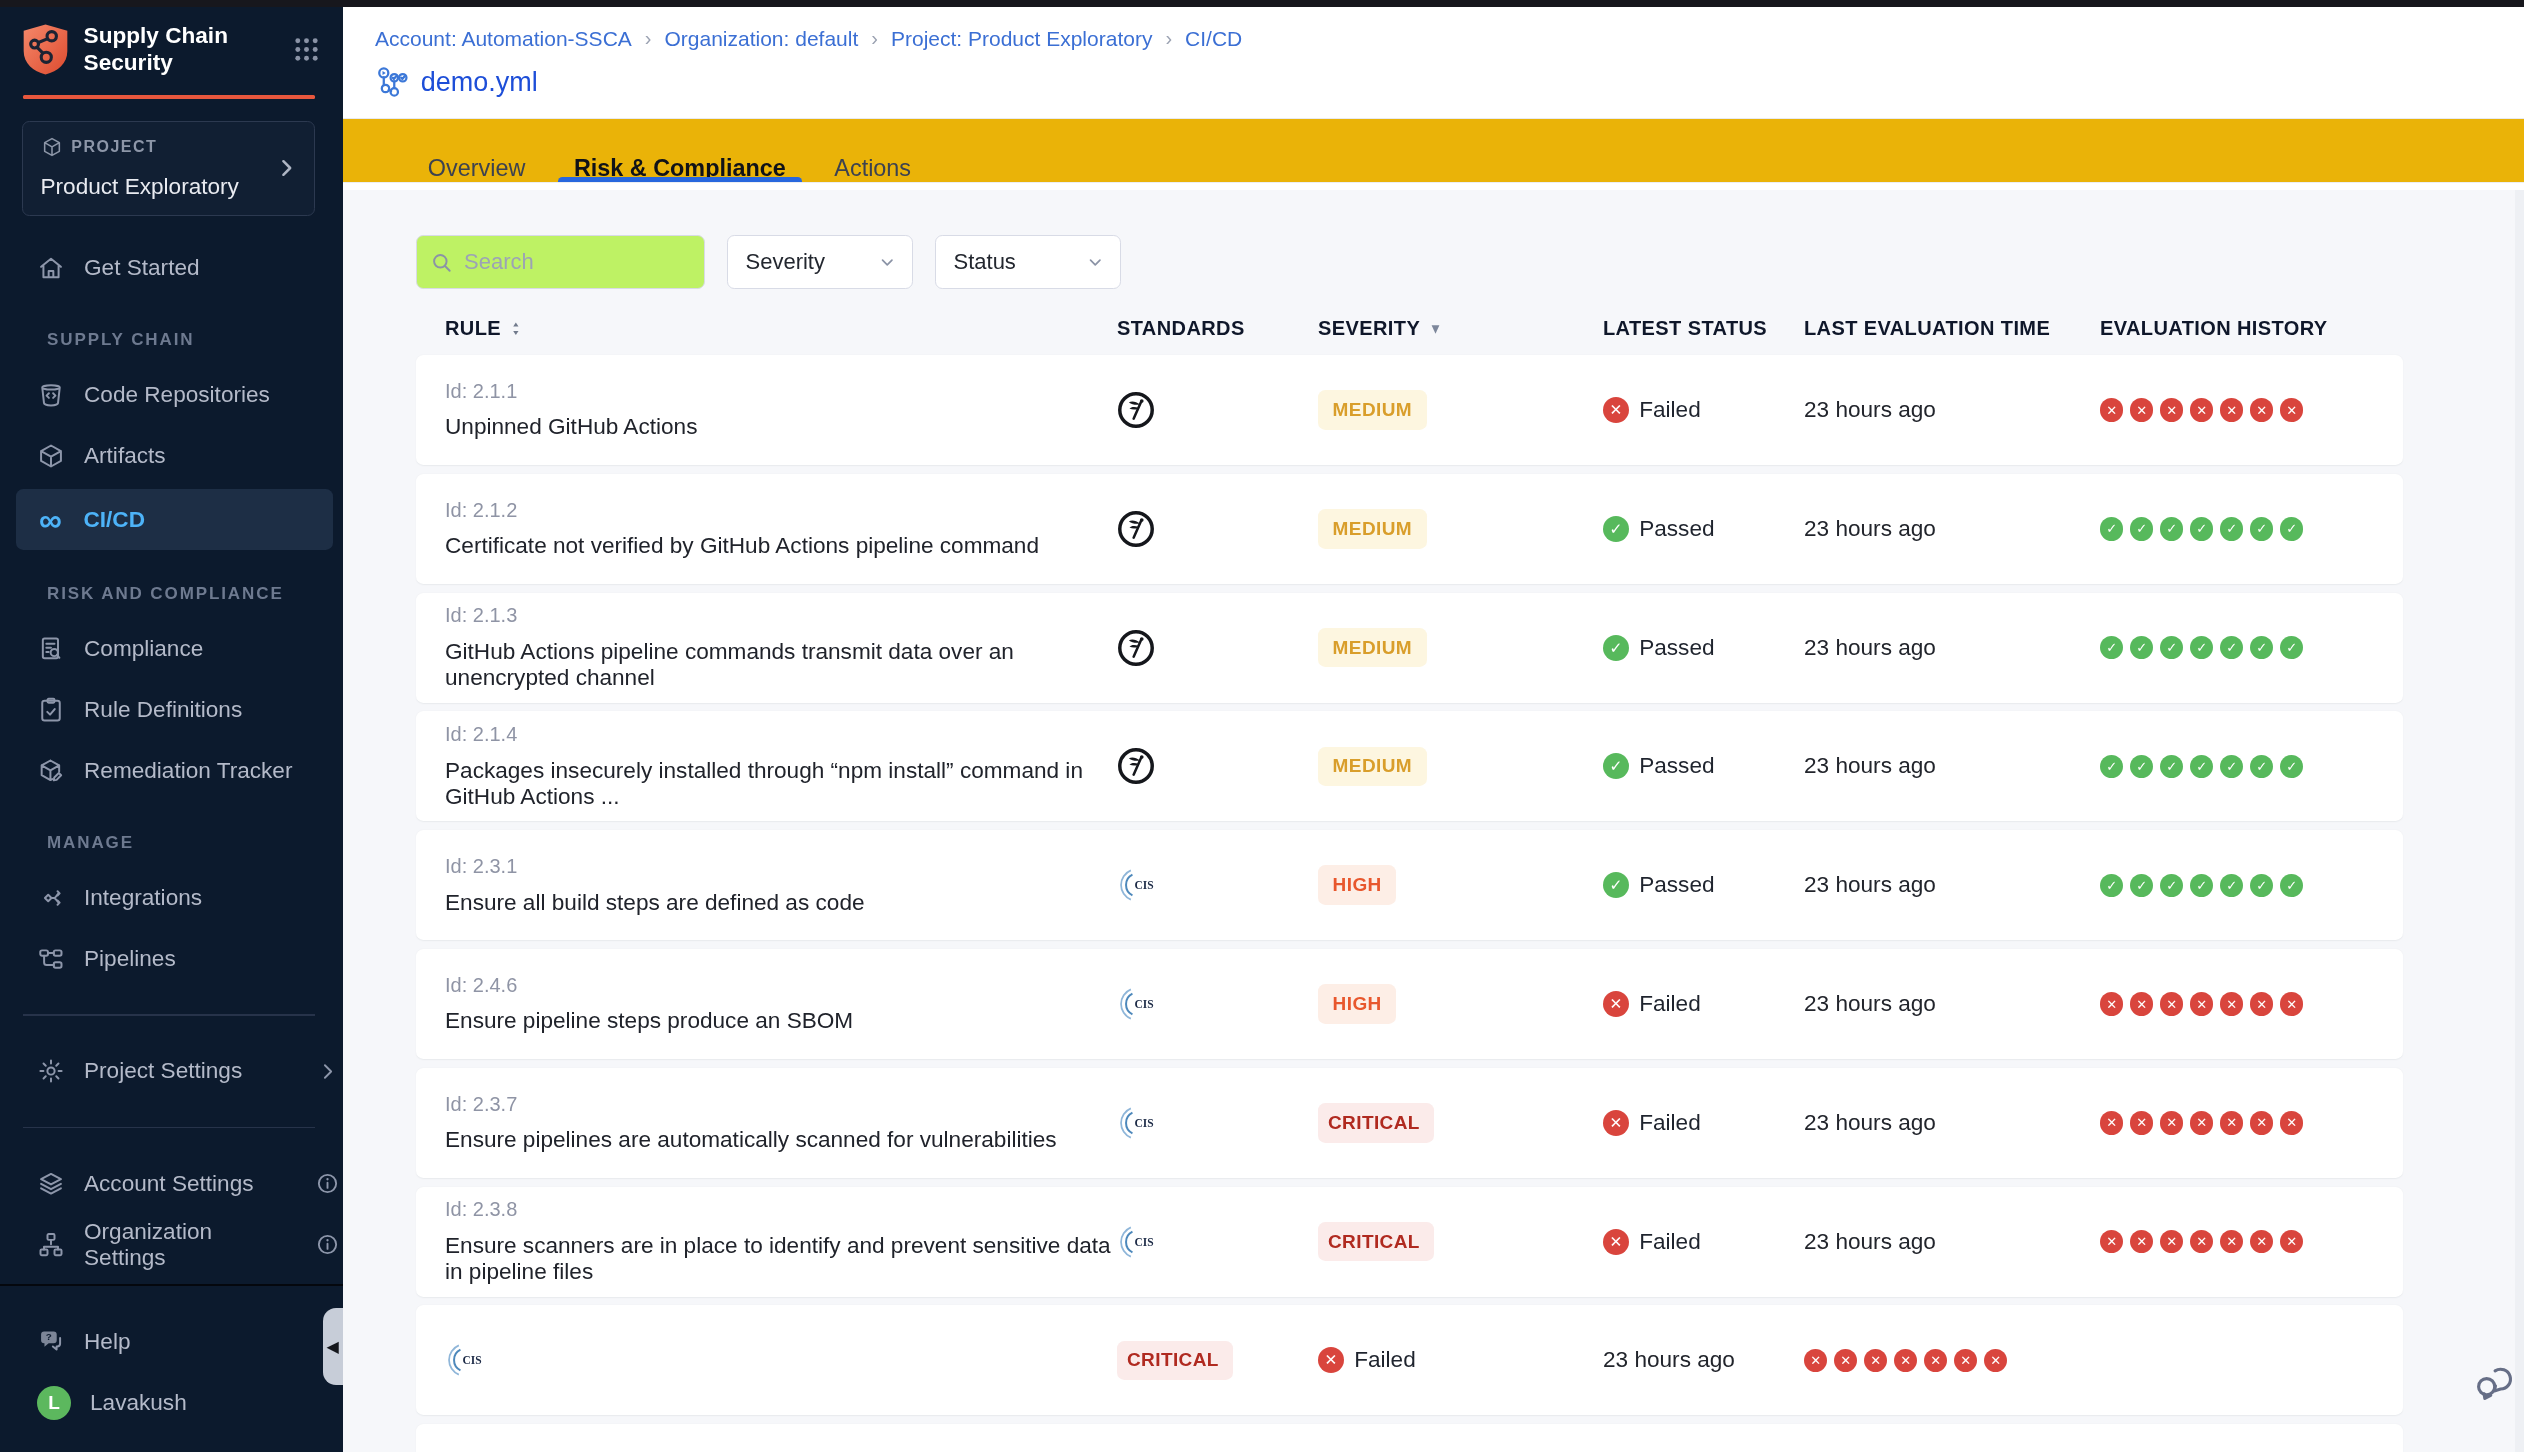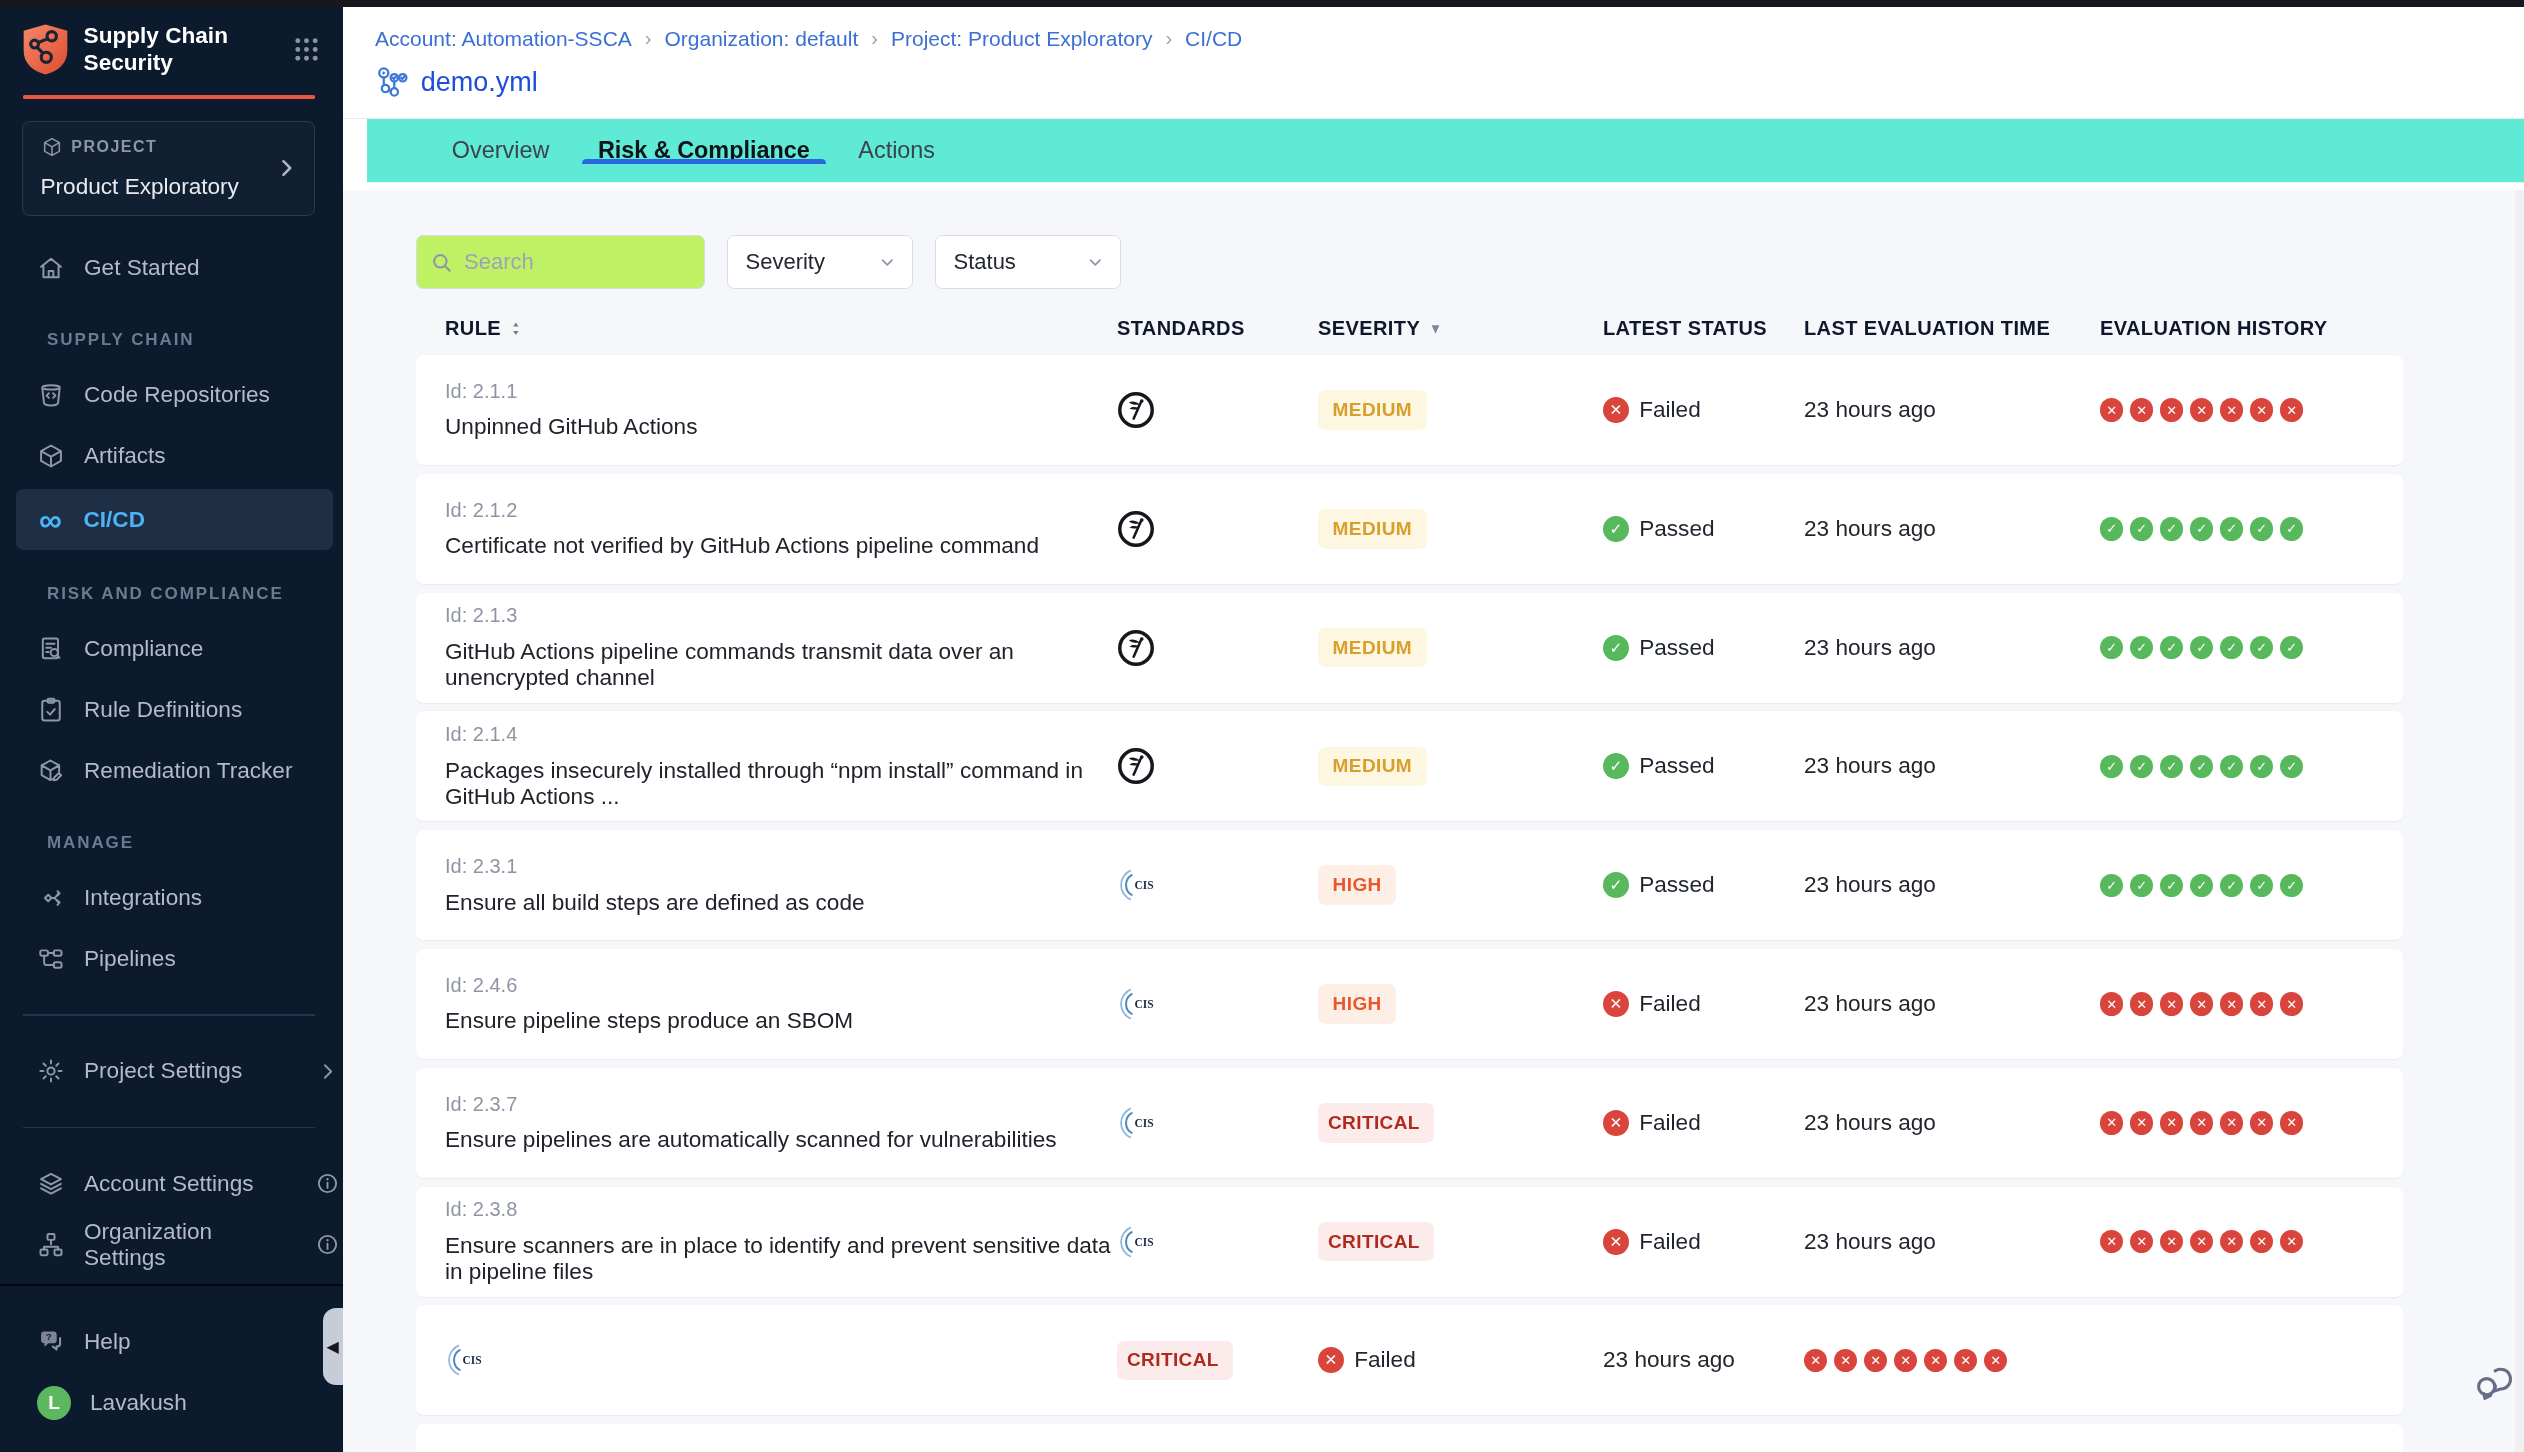--- a/index.html
+++ b/index.html
@@ -47,22 +47,22 @@
 
   
   .main { position:absolute; left:343px; top:7.3px; right:0; bottom:0; background:#ffffff; }
   .page-header { padding:19px 0 17.5px 32px; border-bottom:1.5px solid #e8eaf0; background:#fff; }
   .breadcrumb { display:flex; align-items:center; gap:13px; font-size:21px; color:#3b6fd4; line-height:25px; }
   .crumb { cursor:pointer; }
   .crumb-sep { color:#9aa1b1; font-size:20px; }
   .page-title-row { display:flex; align-items:center; gap:11.7px; margin-top:11.7px; }
   .page-title { font-size:27px; font-weight:normal; color:#1d4ed8; line-height:38px; }
 
-  .tabs { background:#5eead4; display:flex; gap:37px; padding-left:79px; height:64px; align-items:center;
-    border-bottom:0.7px solid #eceef2;margin-left:24px; }
+  .tabs { background:#eab308; display:flex; gap:37px; padding-left:79px; height:64px; align-items:flex-end;
+    border-bottom:0.7px solid #eceef2; }
   .tab { font-size:23.4px; color:#3c4250; display:flex; align-items:center; position:relative; padding:0 5.8px; cursor:pointer; }
   .tab.active { font-weight:bold; color:#101218; }
   .tab.active::after { content:""; position:absolute; left:-10.2px; right:-10.2px; bottom:0; height:5.1px;
     background:#2867dd; border-radius:4.4px 4.4px 0 0; }
 
   .content { position:absolute; left:0; right:0; top:183px; bottom:0; background:#f6f7fa;
     padding:45px 0 0 73px; overflow:hidden; }
 
   .filter-row { display:flex; gap:22px; }
   .search-box { width:289px; height:54px; background:#bef264; border:1.5px solid #d8dbe6; border-radius:7.3px;

